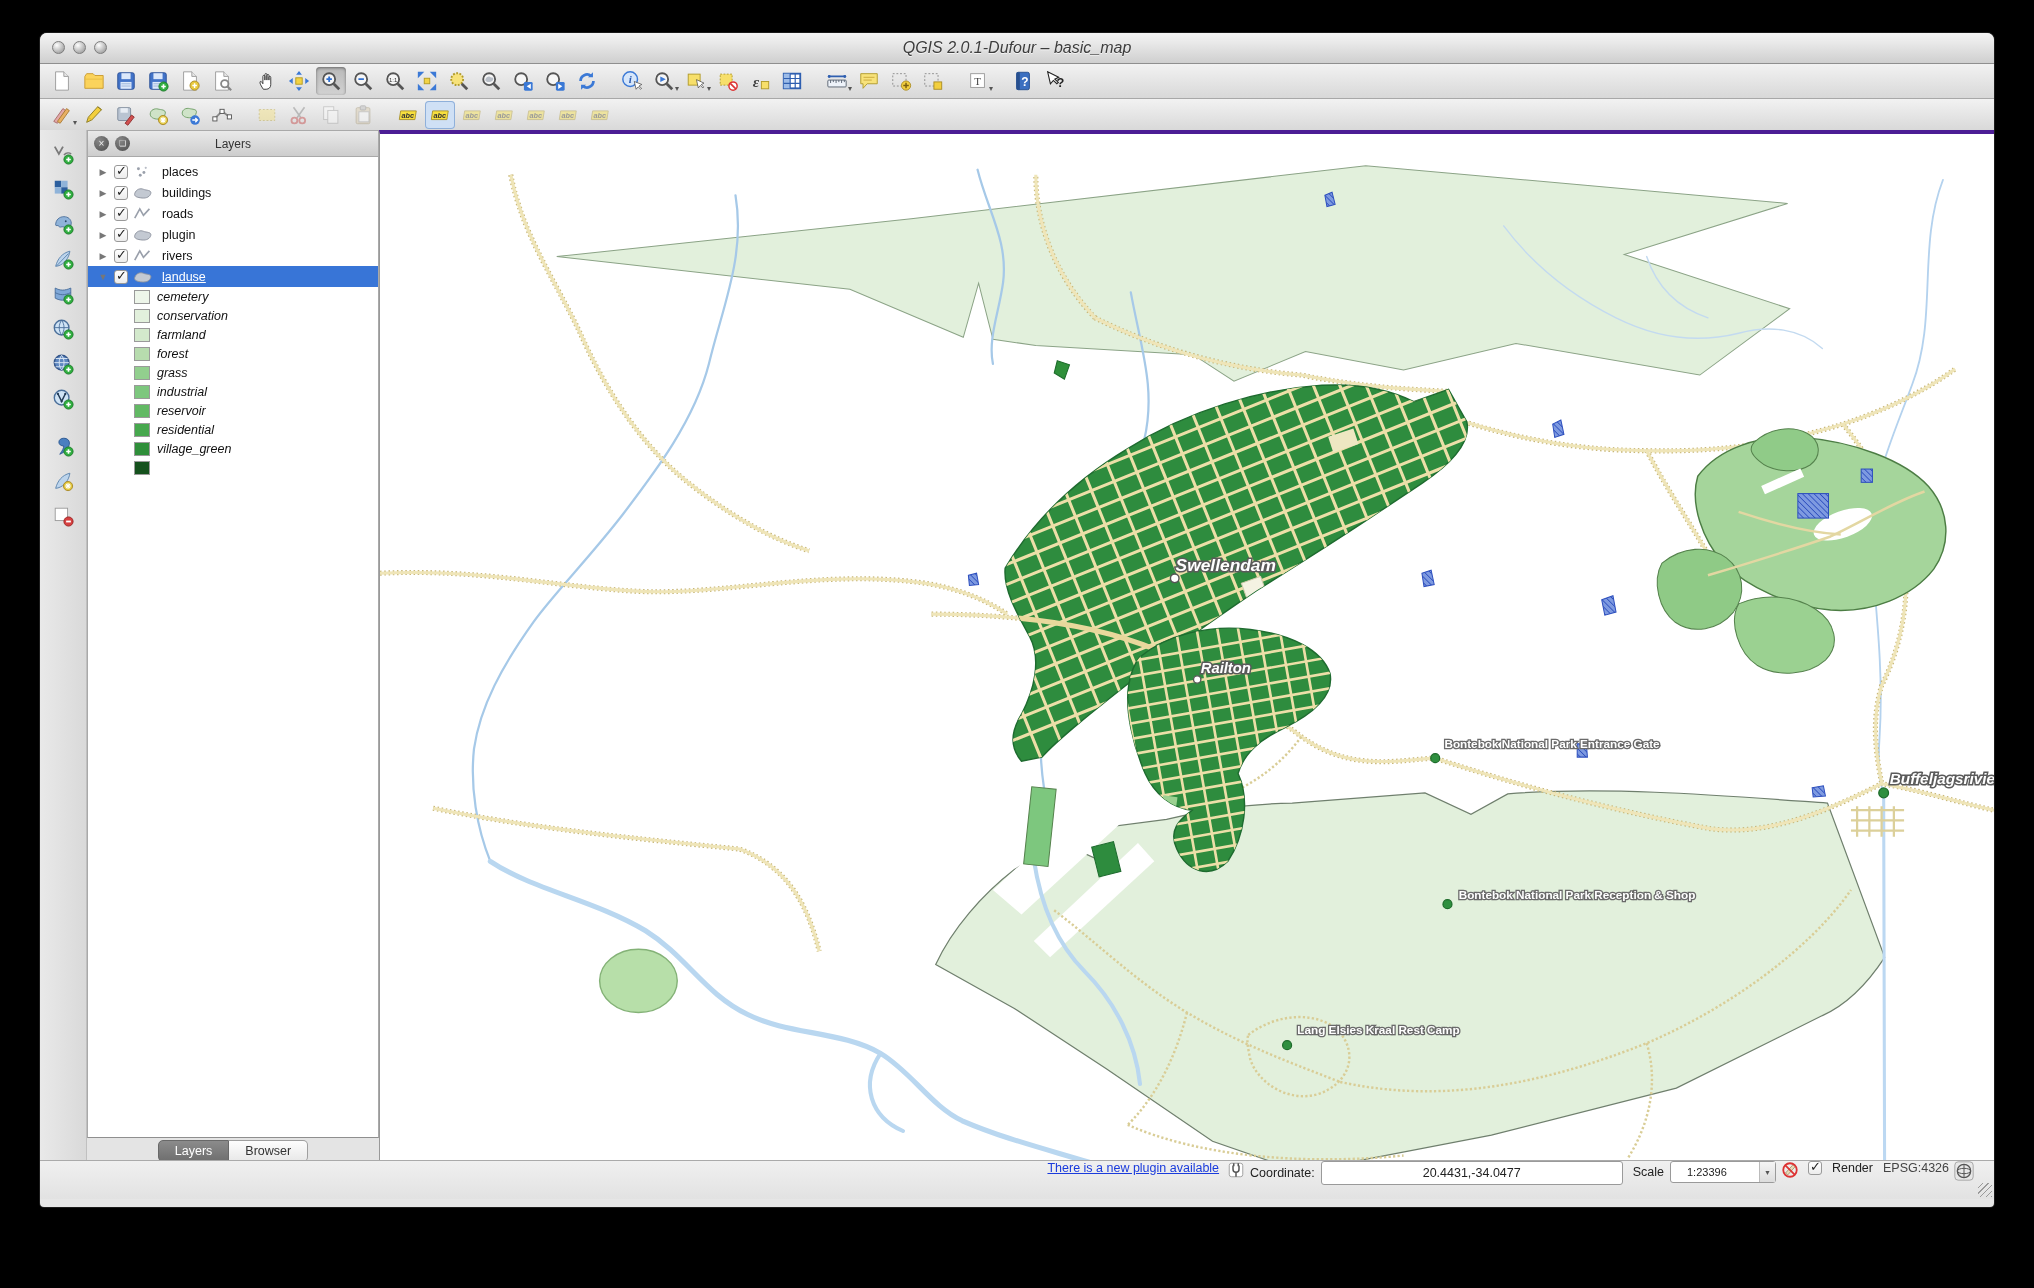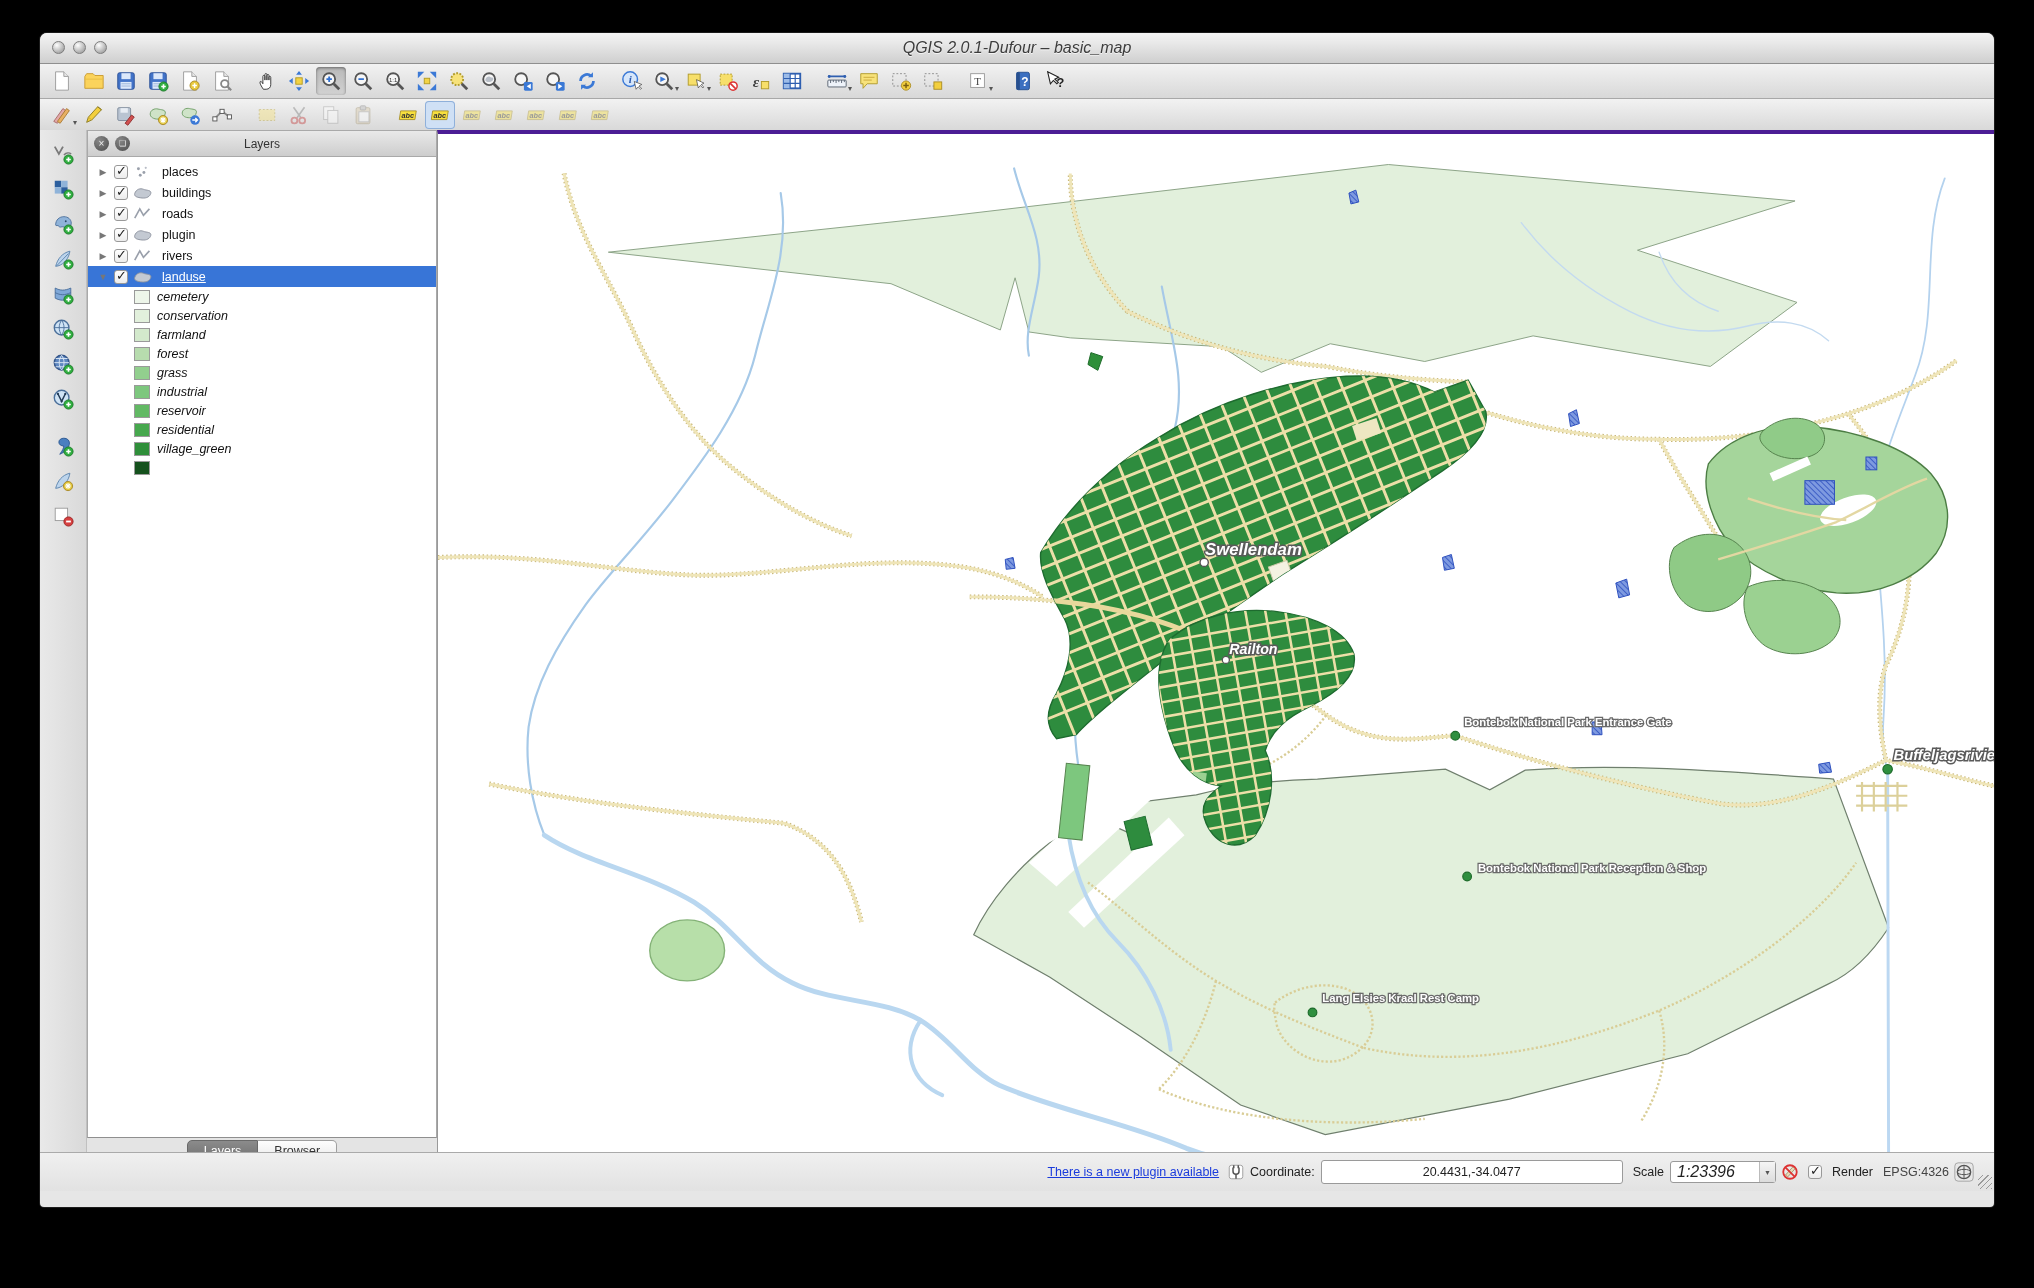--- a/index.html
+++ b/index.html
@@ -26,21 +26,21 @@
   .tbtn.disabled{opacity:.42;}
   .tbtn .caret{position:absolute;right:0px;bottom:2px;font-size:8px;color:#555;line-height:1;}
   .tbtn.group{margin-left:14px;}
   
   #content{position:absolute;top:97px;bottom:33px;left:0;right:0;display:flex;}
   #left-toolbar{width:46px;background:linear-gradient(90deg,#e9e9e9,#d9d9d9);display:flex;flex-direction:column;
     align-items:center;padding-top:8px;gap:3px;border-right:1px solid #c0c0c0;}
   #left-toolbar .tbtn{width:34px;height:32px;}
   #left-toolbar .tbtn.group{margin-left:1px;margin-top:12px;}
   
-  #panel{width:350px;display:flex;flex-direction:column;background:#e4e4e4;}
+  #panel{width:292px;display:flex;flex-direction:column;background:#e4e4e4;}
   #panel-header{height:25px;background:linear-gradient(#e9e9e9,#cdcdcd);border:1px solid #a9a9a9;border-bottom:none;
     display:flex;align-items:center;position:relative;}
   #panel-header .ptitle{flex:1;text-align:center;font-size:12px;color:#333;}
   .phbtn{width:15px;height:15px;border-radius:50%;background:radial-gradient(circle at 35% 30%,#888,#4a4a4a);
     border:none;margin-left:6px;position:relative;}
   .phbtn::before{position:absolute;inset:0;color:#eee;font-size:10px;line-height:15px;text-align:center;}
   .phbtn.close::before{content:"×";}
   .phbtn.float::before{content:"❏";font-size:8px;}
   #panel-body{flex:1;background:#fff;border:1px solid #a9a9a9;border-bottom:1px solid #8f8f8f;overflow:hidden;padding-top:4px;}
   .layer-row{display:flex;align-items:center;height:21px;font-size:12.5px;color:#111;position:relative;}
@@ -58,29 +58,29 @@
   .ptab{font-size:12.5px;padding:3px 16px;border:1px solid #9f9f9f;background:linear-gradient(#fdfdfd,#e8e8e8);color:#333;}
   .ptab.active{background:linear-gradient(#8b8b8b,#6f6f6f);color:#fff;border-color:#686868;}
   .ptab:first-child{border-radius:5px 0 0 5px;}
   .ptab:last-child{border-radius:0 5px 5px 0;border-left:none;}
   
   #canvas{flex:1;background:#fff;border-left:1px solid #999;border-top:4px solid #4c1d95;position:relative;overflow:hidden;}
   #map{position:absolute;inset:0;}
   .town-label{font-style:italic;font-size:17px;fill:#fff;stroke:#5a5a5a;stroke-width:3px;paint-order:stroke;font-weight:bold;}
   .poi-label{font-size:11.5px;font-weight:bold;fill:#fff;stroke:#6a6a6a;stroke-width:2.6px;paint-order:stroke;}
   
-  #statusbar{position:absolute;left:0;right:0;bottom:16px;height:39px;background:linear-gradient(#f0f0f0,#e2e2e2);
-    border-top:1px solid #aaa;display:flex;align-items:center;font-size:12.5px;color:#222;padding:0 6px;box-sizing:border-box;}
+  #statusbar{position:absolute;left:0;right:0;bottom:8px;height:39px;background:linear-gradient(#f0f0f0,#e2e2e2);
+    border-top:1px solid #aaa;display:flex;align-items:flex-start;font-size:12.5px;color:#222;padding:0 6px;box-sizing:border-box;}
   #statusbar .spacer{flex:1;}
   #plugin-link{color:#1a3bdc;text-decoration:underline;margin-right:8px;}
   .sb-item{margin:0 5px;display:flex;align-items:center;gap:6px;}
   #coord-field{width:296px;height:20px;border:1px solid #9a9a9a;border-radius:3px;background:#fff;text-align:center;
     font-size:12.5px;font-family:"Liberation Sans",sans-serif;color:#222;}
   #scale-combo{width:104px;height:20px;border:1px solid #9a9a9a;border-radius:3px;background:#fff;display:flex;align-items:center;}
-  #scale-combo .val{flex:1;padding-left:6px;font-size:16px;font-style:italic;}
+  #scale-combo .val{flex:1;padding-left:16px;font-size:11px;}
   #scale-combo .dd{width:15px;height:100%;border-left:1px solid #bbb;display:flex;align-items:center;justify-content:center;
     font-size:7px;color:#555;background:linear-gradient(#f5f5f5,#dcdcdc);}
   #grip{position:absolute;right:2px;bottom:2px;width:14px;height:14px;
     background:repeating-linear-gradient(135deg,transparent 0 3px,#9a9a9a 3px 4px);}
 </style>
 </head>
 <body>
 
 <svg width="0" height="0" style="position:absolute">
   <defs>

